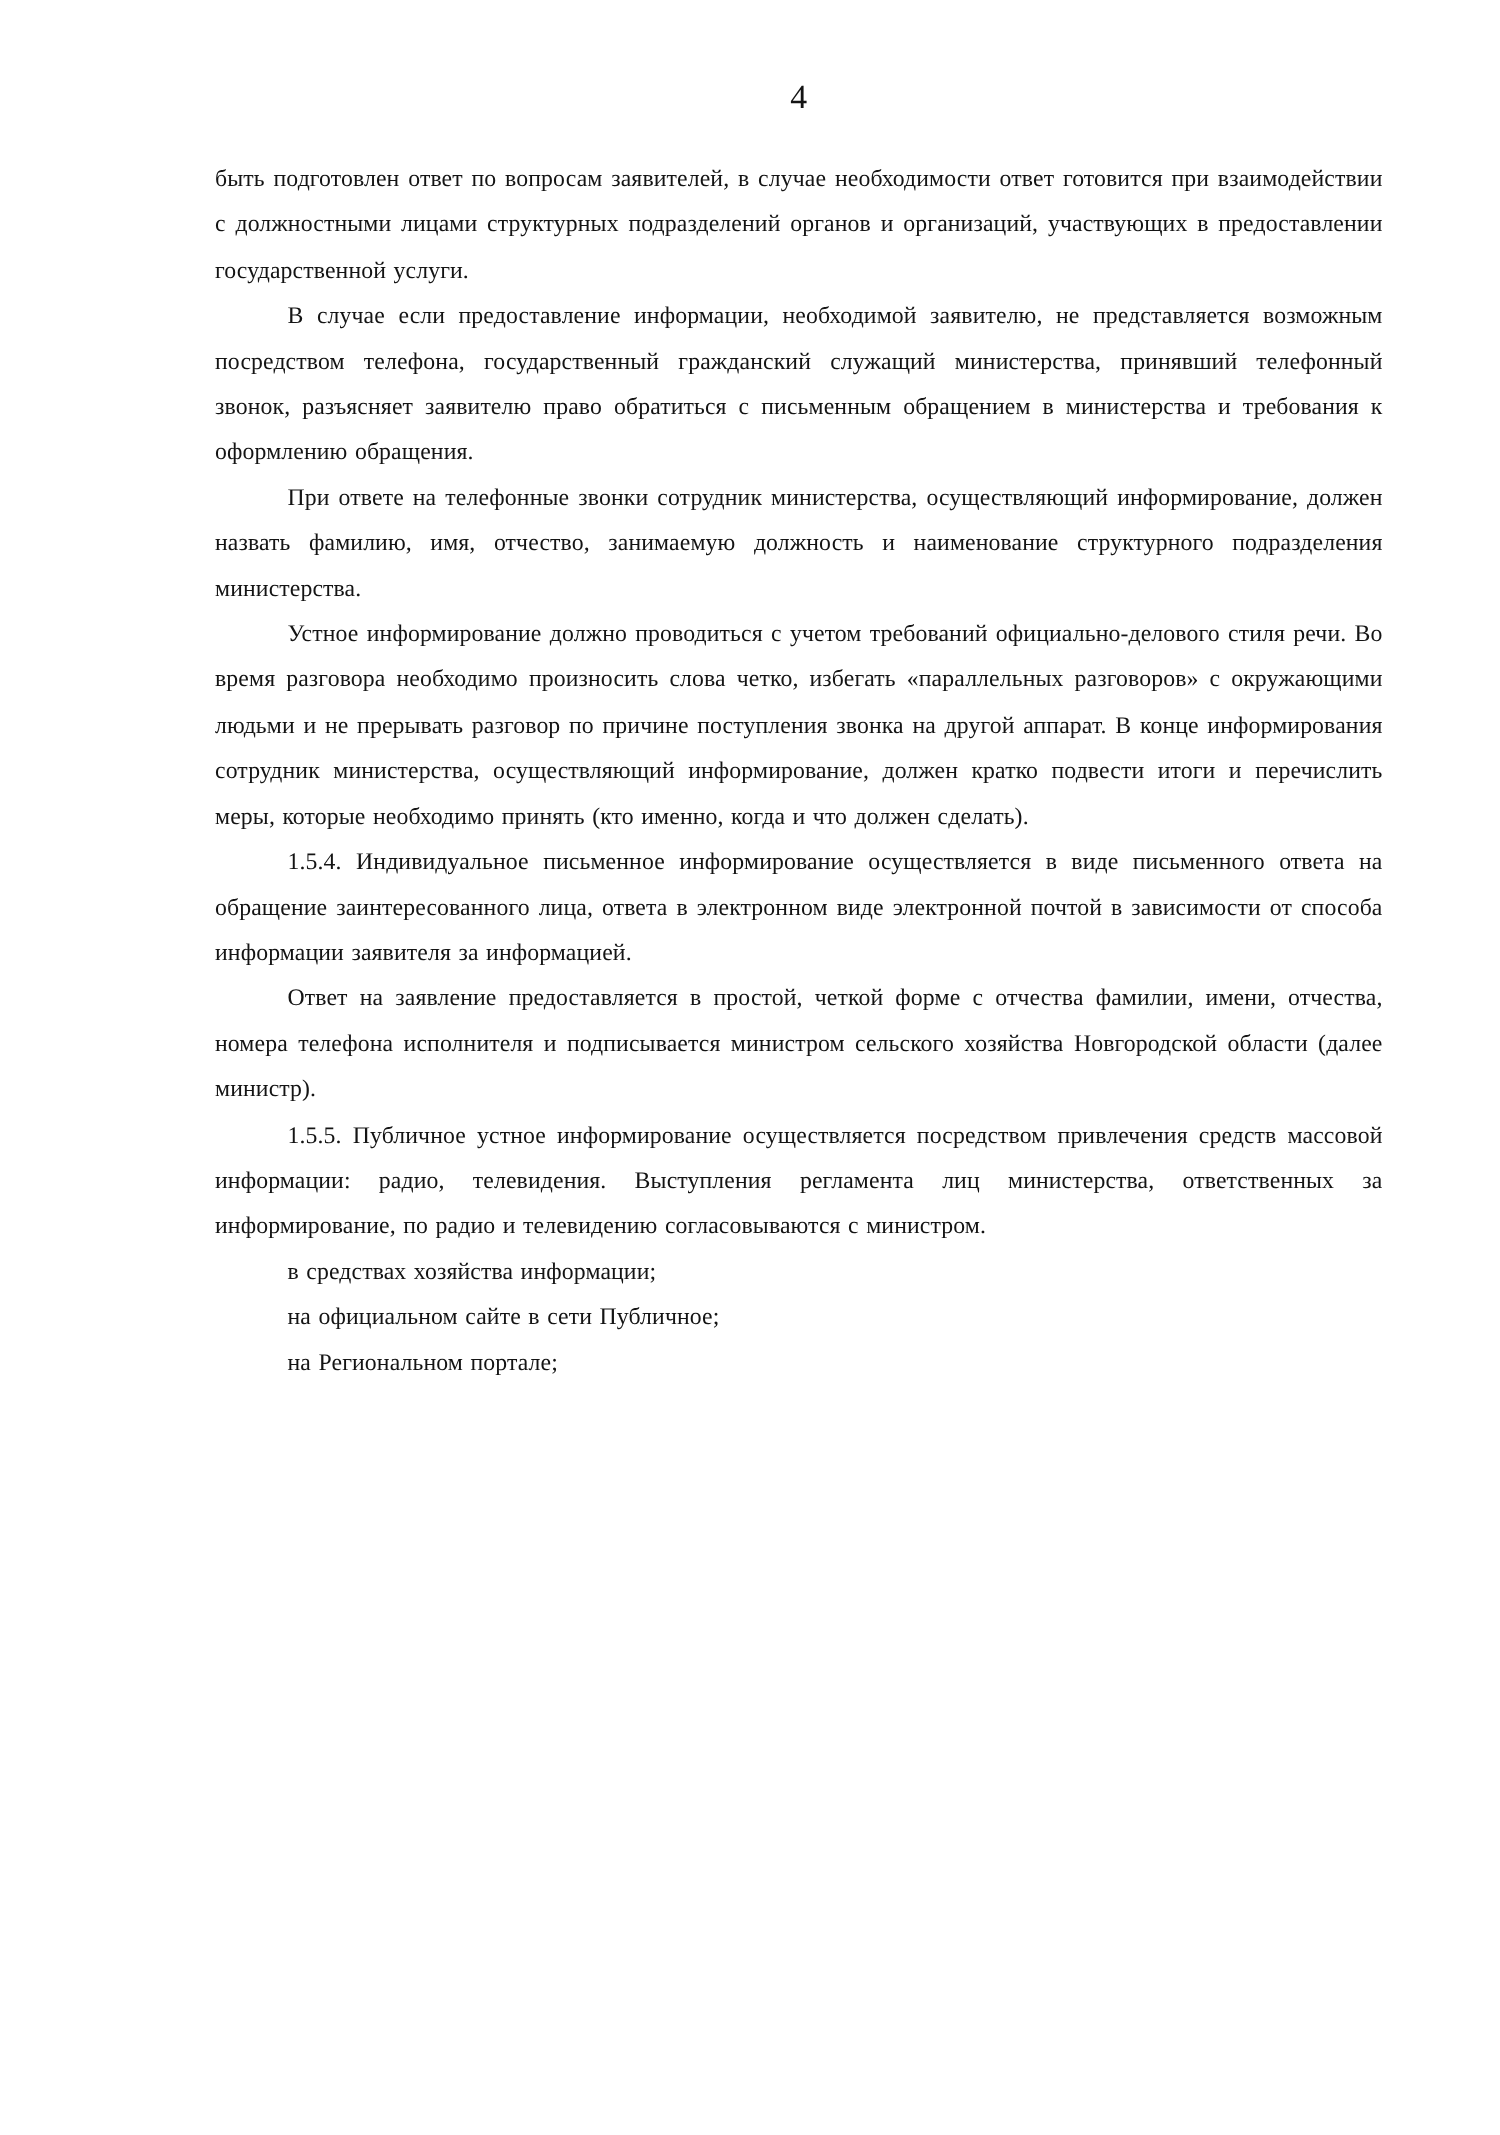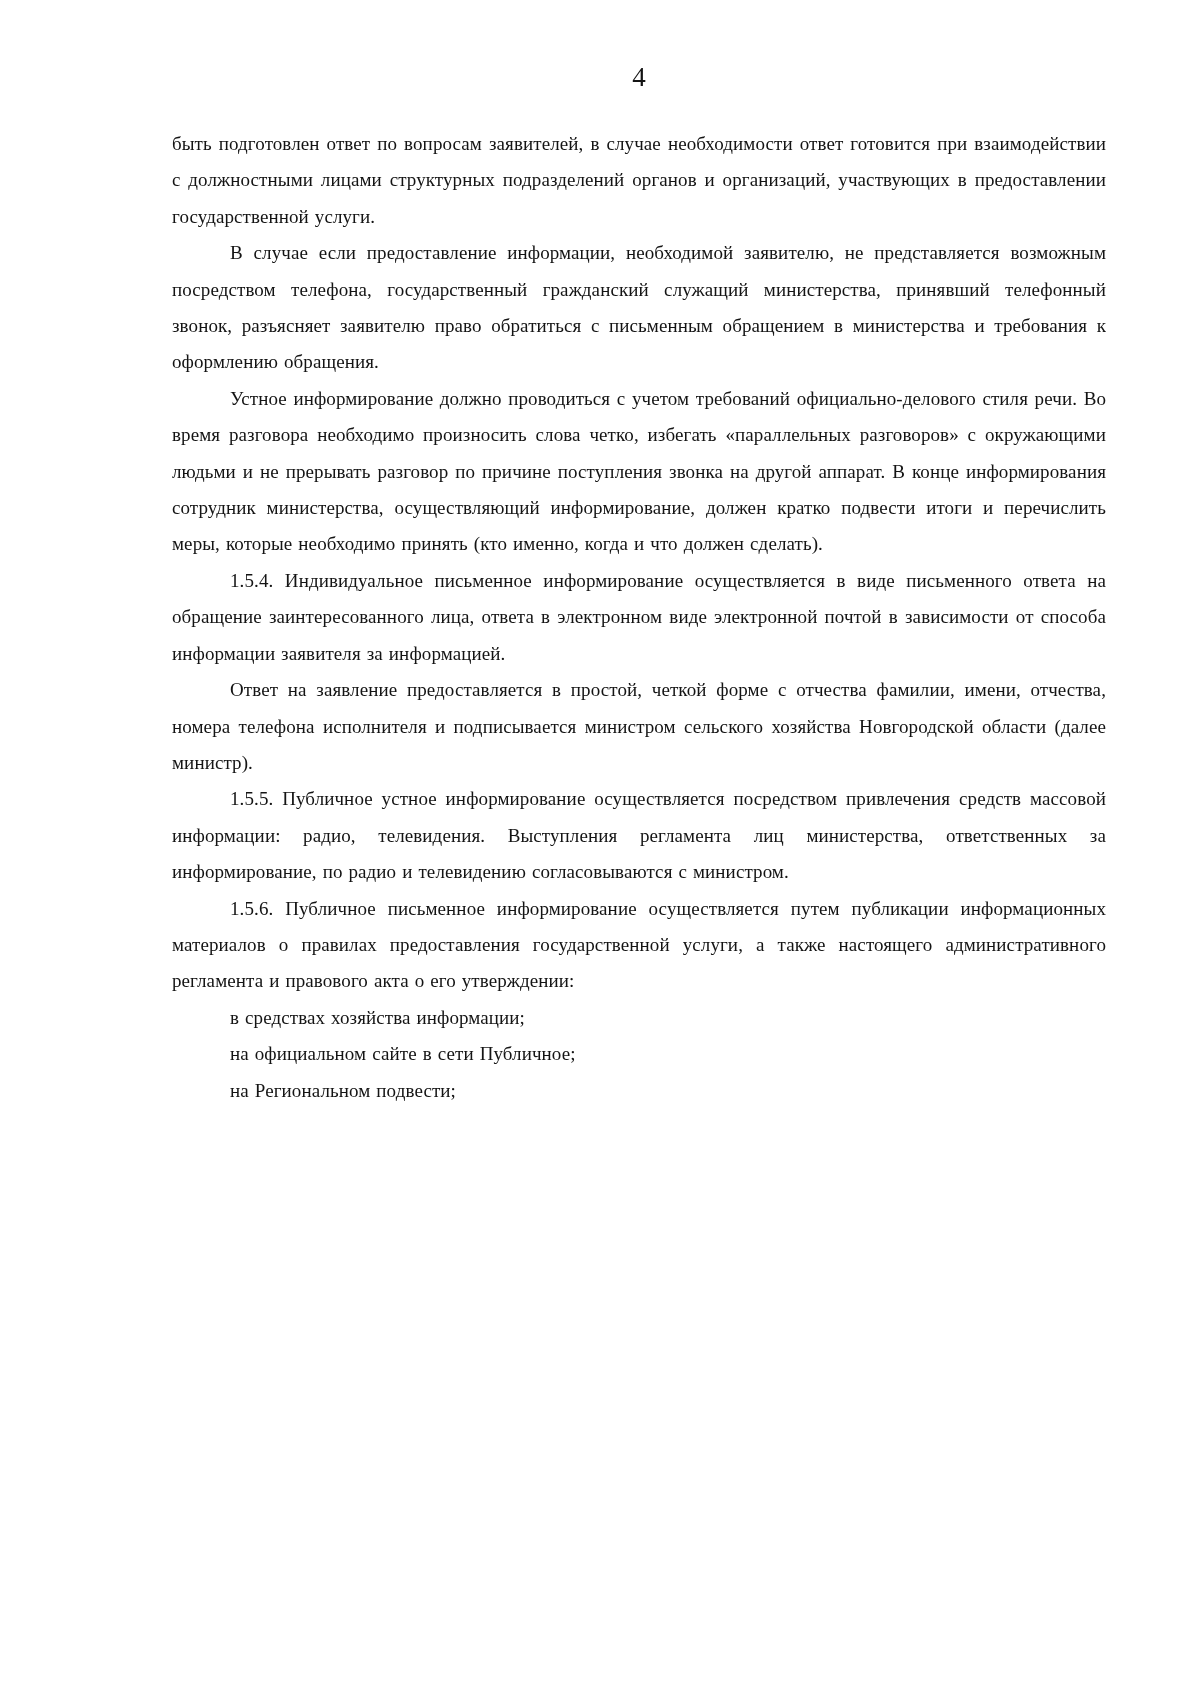--- a/index.html
+++ b/index.html
@@ -45,23 +45,23 @@
 </style>
 </head>
 <body>
 
 <div class="sheet">
   <div class="content">
     <div class="page-number">4</div>
     <div class="doc-body">
         <p class="para">быть подготовлен ответ по вопросам заявителей, в случае необходимости ответ готовится при взаимодействии с должностными лицами структурных подразделений органов и организаций, участвующих в предоставлении государственной услуги.</p>
         <p class="para indent">В случае если предоставление информации, необходимой заявителю, не представляется возможным посредством телефона, государственный гражданский служащий министерства, принявший телефонный звонок, разъясняет заявителю право обратиться с письменным обращением в министерства и требования к оформлению обращения.</p>
+        <p class="para indent">При ответе на телефонные звонки сотрудник министерства, осуществляющий информирование, должен назвать фамилию, имя, отчество, занимаемую должность и наименование структурного подразделения министерства.</p>
         <p class="para indent">Устное информирование должно проводиться с учетом требований официально-делового стиля речи. Во время разговора необходимо произносить слова четко, избегать «параллельных разговоров» с окружающими людьми и не прерывать разговор по причине поступления звонка на другой аппарат. В конце информирования сотрудник министерства, осуществляющий информирование, должен кратко подвести итоги и перечислить меры, которые необходимо принять (кто именно, когда и что должен сделать).</p>
         <p class="para indent">1.5.4. Индивидуальное письменное информирование осуществляется в виде письменного ответа на обращение заинтересованного лица, ответа в электронном виде электронной почтой в зависимости от способа информации заявителя за информацией.</p>
         <p class="para indent">Ответ на заявление предоставляется в простой, четкой форме с отчества фамилии, имени, отчества, номера телефона исполнителя и подписывается министром сельского хозяйства Новгородской области (далее министр).</p>
         <p class="para indent">1.5.5. Публичное устное информирование осуществляется посредством привлечения средств массовой информации: радио, телевидения. Выступления регламента лиц министерства, ответственных за информирование, по радио и телевидению согласовываются с министром.</p>
-        <p class="para indent">1.5.6. Публичное письменное информирование осуществляется путем публикации информационных материалов о правилах предоставления государственной услуги, а также настоящего административного регламента и правового акта о его утверждении:</p>
         <p class="para indent">в средствах хозяйства информации;</p>
         <p class="para indent">на официальном сайте в сети Публичное;</p>
-        <p class="para indent">на Региональном подвести;</p>
+        <p class="para indent">на Региональном портале;</p>
       </div>
   </div>
 </div>
 
 </body></html>

